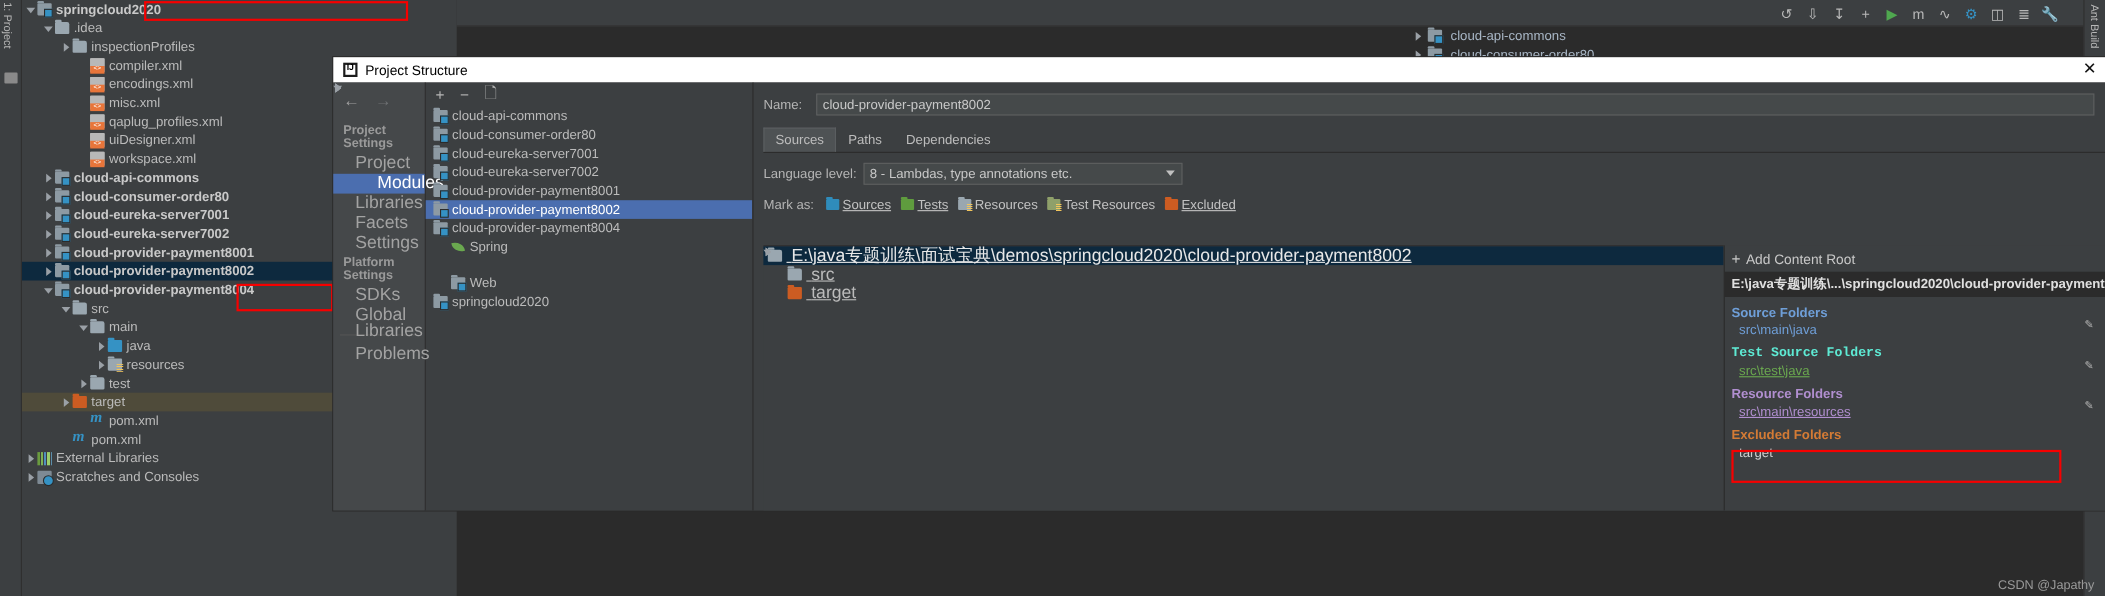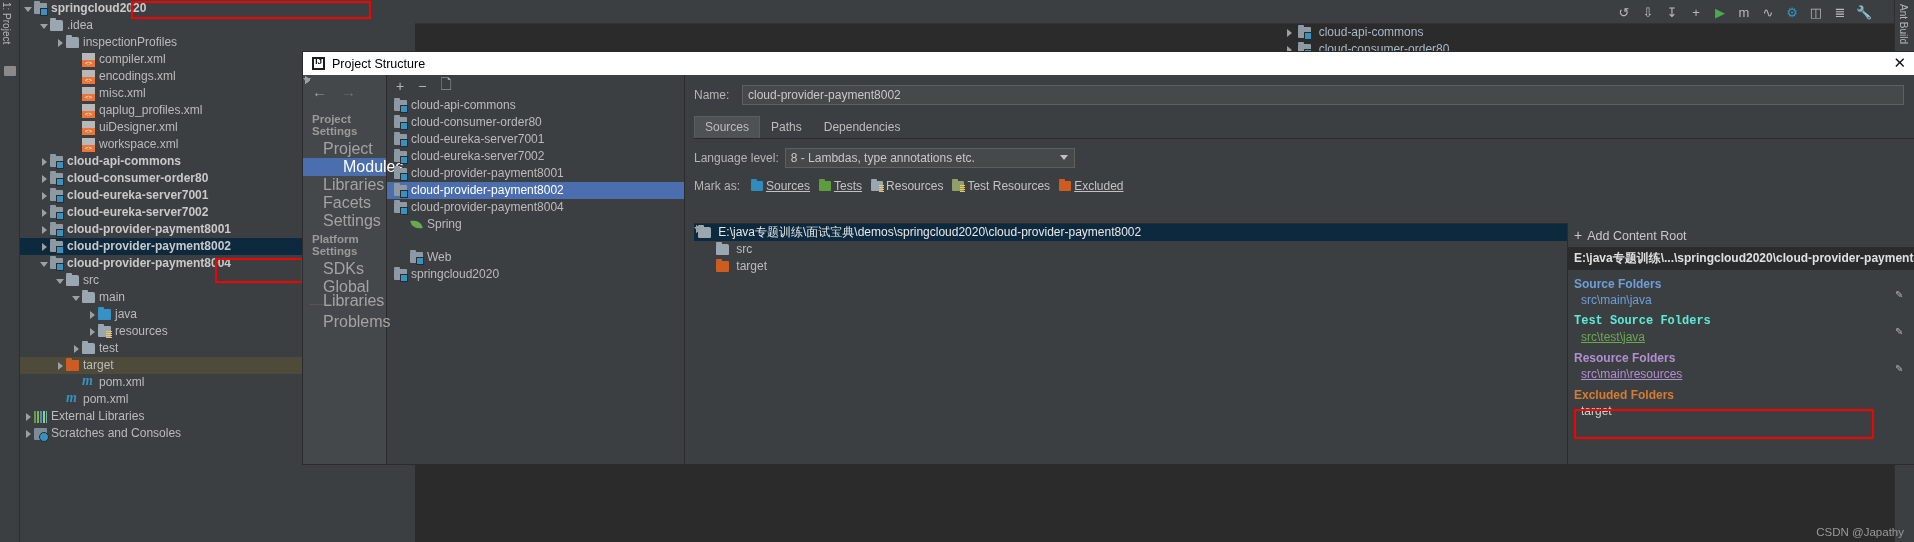--- a/index.html
+++ b/index.html
@@ -134,21 +134,21 @@
   .mk.tests { background:#5f9c3e; } .mk.tests::before { background:#5f9c3e; }
   .mk.resources { background:#9aa7b0; } .mk.resources::before { background:#9aa7b0; }
   .mk.resources::after { content:""; position:absolute; right:-1px; bottom:-1px; width:5px; height:7px;
       background: repeating-linear-gradient(to bottom,#f2c55c 0 1px, transparent 1px 2px); }
   .mk.testres { background:#8fa06a; } .mk.testres::before { background:#8fa06a; }
   .mk.testres::after { content:""; position:absolute; right:-1px; bottom:-1px; width:5px; height:7px;
       background: repeating-linear-gradient(to bottom,#f2c55c 0 1px, transparent 1px 2px); }
   .mk.excluded { background:#cc5c22; } .mk.excluded::before { background:#cc5c22; }
 
   .src-area { position:absolute; left:9px; top:148px; right:347px; bottom:0; background:#3c3f41; border-top:1px solid #2b2b2b;}
-  .src-row { height:17px; line-height:17px; white-space:nowrap; font-size:12px; color:#bbbbbb; padding-left:4px;}
+  .src-row { height:17px; line-height:17px; white-space:nowrap; font-size:16px; color:#bbbbbb; padding-left:4px;text-decoration:underline;}
   .src-row.rootsel { background:#0d293e; color:#e8e8e8; }
 
   .roots-panel { position:absolute; right:0; top:148px; width:347px; bottom:0; background:#3c3f41; border-left:1px solid #2b2b2b;}
   .add-root { font-size:12.5px; color:#c8c8c8; padding:4px 0 4px 6px; }
   .add-root .plus { color:#c8c8c8; margin-right:5px; font-size:14px;}
   .root-path { background:#2b2b2b; color:#e0e0e0; font-weight:bold; font-size:12px; padding:3px 6px 3px 6px; white-space:nowrap; overflow:hidden;}
   .fgroup { padding:7px 6px 0 6px; position:relative; }
   .fgroup .gtitle { font-weight:bold; font-size:12px; }
   .fgroup .gval { font-size:12px; padding-left:7px; padding-top:2px;}
   .pencil { position:absolute; right:8px; top:50%; width:11px; height:11px; color:#b0b0b0; font-size:10px;}

